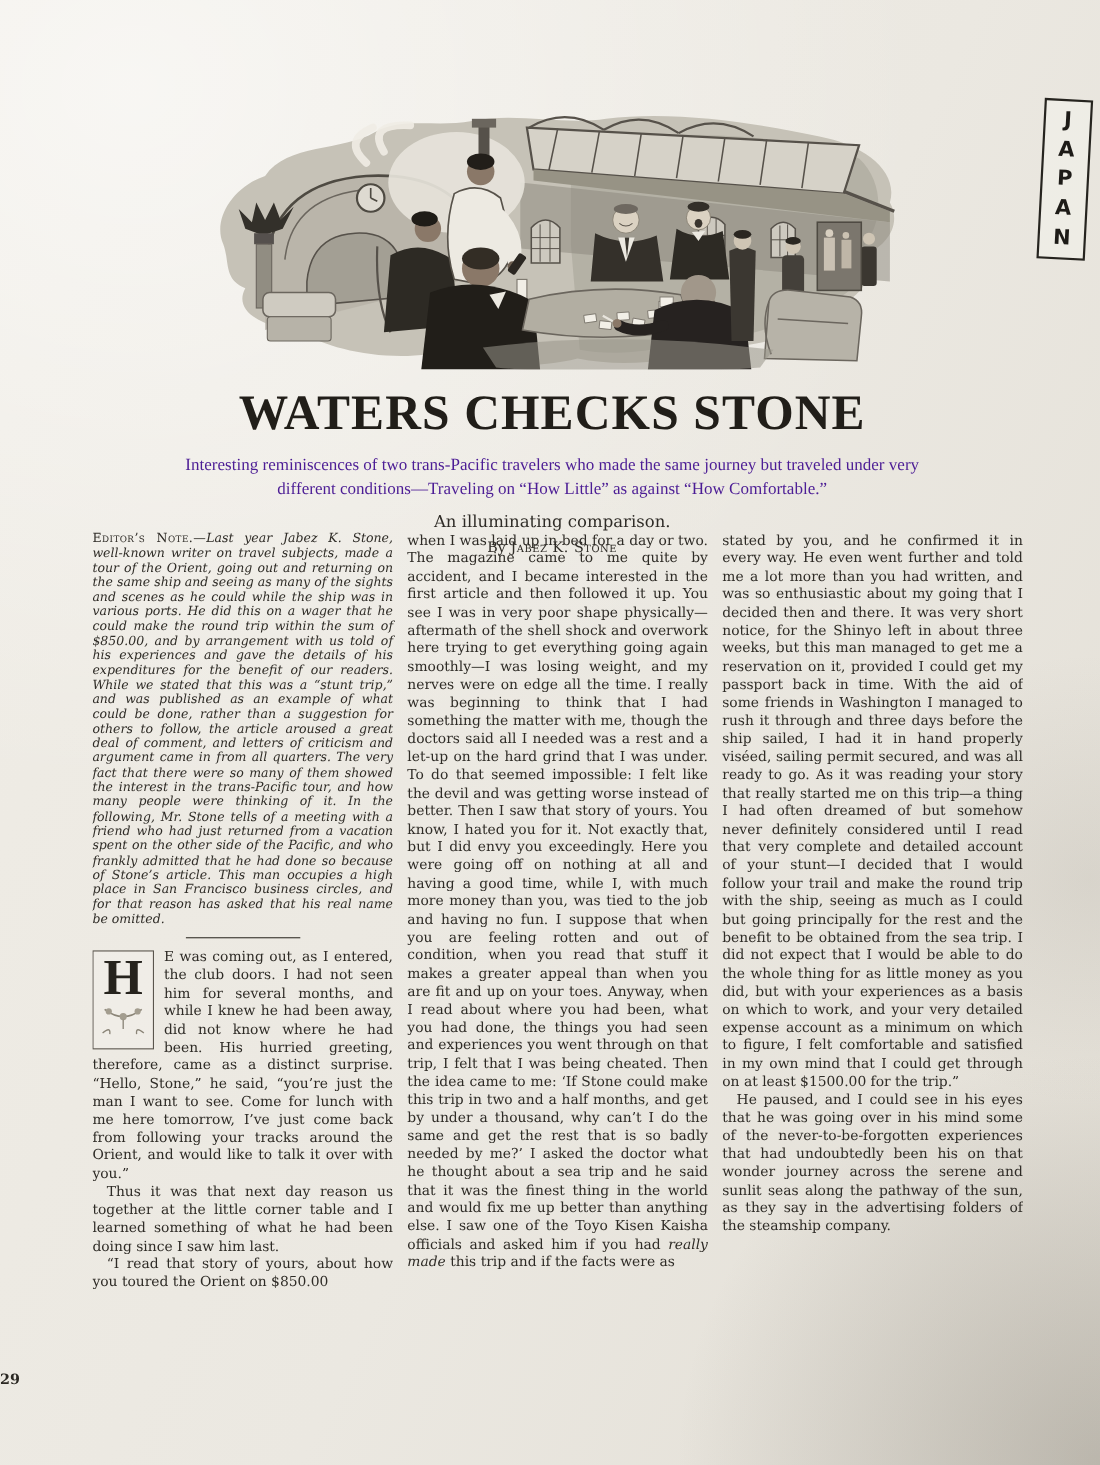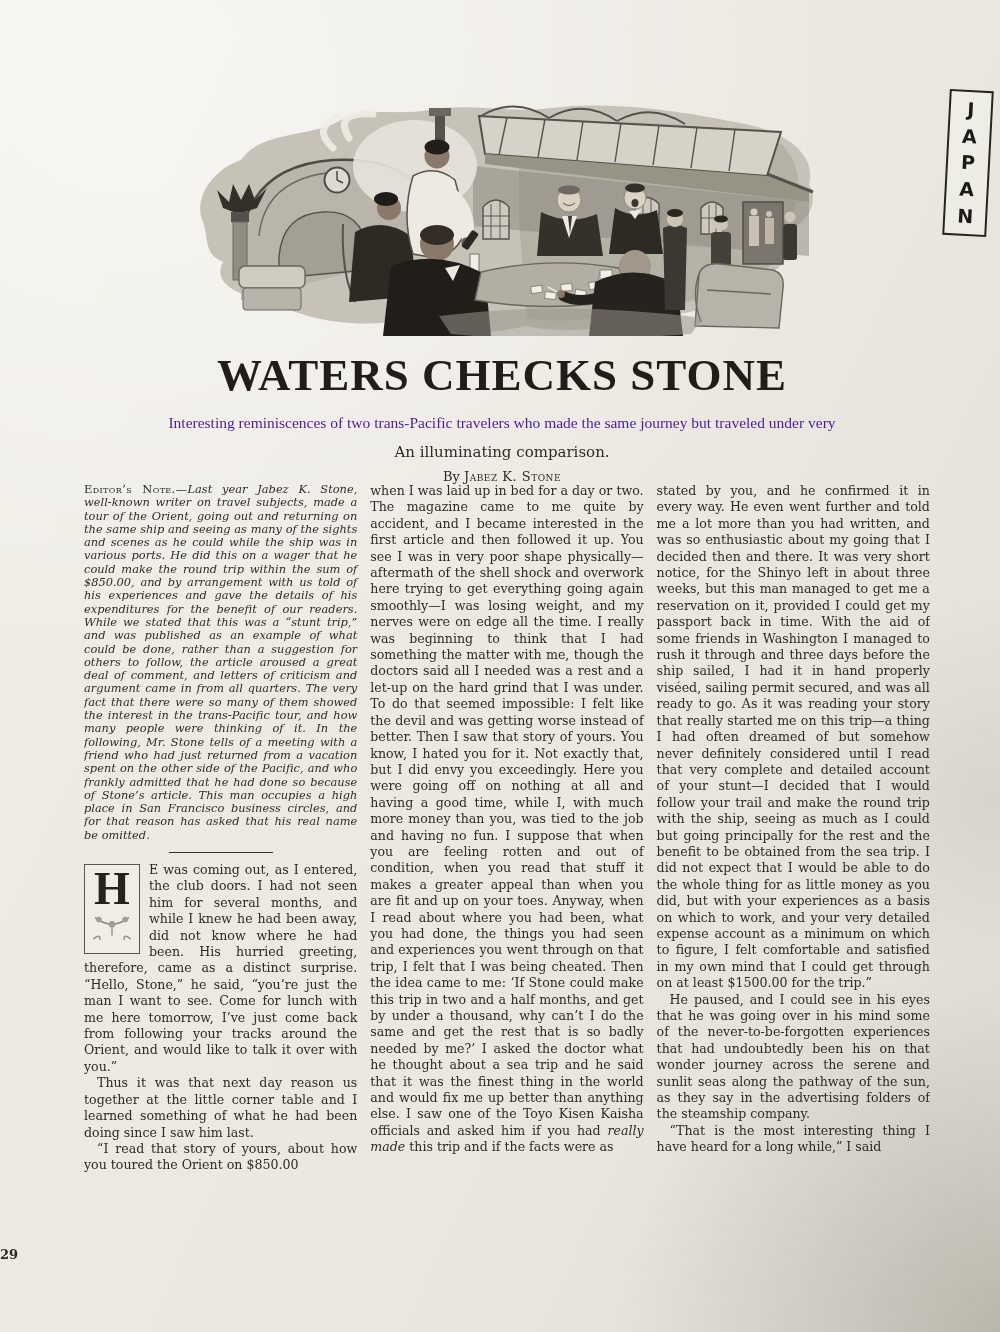--- a/index.html
+++ b/index.html
@@ -209,20 +209,21 @@
       <path d="M516,170 Q508,192 518,218 M524,186 L588,190" stroke="#6b665e" stroke-width="1.4" fill="none"></path>
 
       <path d="M256,212 Q380,196 520,214 L508,230 Q368,240 268,230 Z" fill="#99958a" opacity="0.55"></path>
     </svg>
   </div>
 
   <div class="masthead">
     <div class="title">WATERS CHECKS STONE</div>
     <div class="deck">
       <div>Interesting reminiscences of two trans-Pacific travelers who made the same journey but traveled under very</div>
+      <div>different conditions—Traveling on “How Little” as against “How Comfortable.”</div>
     </div>
     <div class="subdeck">An illuminating comparison.</div>
     <div class="byline"><span>By </span><span class="sc">Jabez K. Stone</span></div>
   </div>
 
   <div class="cols">
 
     <div class="col">
       <p class="note"><span class="note-label">Editor’s Note.—</span><span>Last year Jabez K. Stone, well-known writer on travel subjects, made a tour of the Orient, going out and returning on the same ship and seeing as many of the sights and scenes as he could while the ship was in various ports. He did this on a wager that he could make the round trip within the sum of $850.00, and by arrangement with us told of his experiences and gave the details of his expenditures for the benefit of our readers. While we stated that this was a “stunt trip,” and was published as an example of what could be done, rather than a suggestion for others to follow, the article aroused a great deal of comment, and letters of criticism and argument came in from all quarters. The very fact that there were so many of them showed the interest in the trans-Pacific tour, and how many people were thinking of it. In the following, Mr. Stone tells of a meeting with a friend who had just returned from a vacation spent on the other side of the Pacific, and who frankly admitted that he had done so because of Stone’s article. This man occupies a high place in San Francisco business circles, and for that reason has asked that his real name be omitted.</span></p>
       <hr class="divider">
@@ -247,21 +248,20 @@
     <div class="col">
       <div class="body-text">
         <p class="noindent"><span>when I was laid up in bed for a day or two.  The magazine came to me quite by accident, and I became interested in the first article and then followed it up.  You see I was in very poor shape physically—aftermath of the shell shock and overwork here trying to get everything going again smoothly—I was losing weight, and my nerves were on edge all the time.  I really was beginning to think that I had something the matter with me, though the doctors said all I needed was a rest and a let-up on the hard grind that I was under.  To do that seemed impossible: I felt like the devil and was getting worse instead of better.  Then I saw that story of yours.  You know, I hated you for it.  Not exactly that, but I did envy you exceedingly.  Here you were going off on nothing at all and having a good time, while I, with much more money than you, was tied to the job and having no fun.  I suppose that when you are feeling rotten and out of condition, when you read that stuff it makes a greater appeal than when you are fit and up on your toes.  Anyway, when I read about where you had been, what you had done, the things you had seen and experiences you went through on that trip, I felt that I was being cheated.  Then the idea came to me: ‘If Stone could make this trip in two and a half months, and get by under a thousand, why can’t I do the same and get the rest that is so badly needed by me?’  I asked the doctor what he thought about a sea trip and he said that it was the finest thing in the world and would fix me up better than anything else.  I saw one of the Toyo Kisen Kaisha officials and asked him if you had </span><i>really made</i><span> this trip and if the facts were as</span></p>
       </div>
     </div>
 
     <div class="col">
       <div class="body-text">
         <p class="noindent">stated by you, and he confirmed it in every way.  He even went further and told me a lot more than you had written, and was so enthusiastic about my going that I decided then and there.  It was very short notice, for the Shinyo left in about three weeks, but this man managed to get me a reservation on it, provided I could get my passport back in time.  With the aid of some friends in Washington I managed to rush it through and three days before the ship sailed, I had it in hand properly viséed, sailing permit secured, and was all ready to go.  As it was reading your story that really started me on this trip—a thing I had often dreamed of but somehow never definitely considered until I read that very complete and detailed account of your stunt—I decided that I would follow your trail and make the round trip with the ship, seeing as much as I could but going principally for the rest and the benefit to be obtained from the sea trip.  I did not expect that I would be able to do the whole thing for as little money as you did, but with your experiences as a basis on which to work, and your very detailed expense account as a minimum on which to figure, I felt comfortable and satisfied in my own mind that I could get through on at least $1500.00 for the trip.”</p>
         <p>He paused, and I could see in his eyes that he was going over in his mind some of the never-to-be-forgotten experiences that had undoubtedly been his on that wonder journey across the serene and sunlit seas along the pathway of the sun, as they say in the advertising folders of the steamship company.</p>
-        <p>“That is the most interesting thing I have heard for a long while,” I said</p>
       </div>
     </div>
 
   </div>
 
   <div class="pagenum">29</div>
 
 </div>
 
 </body></html>

